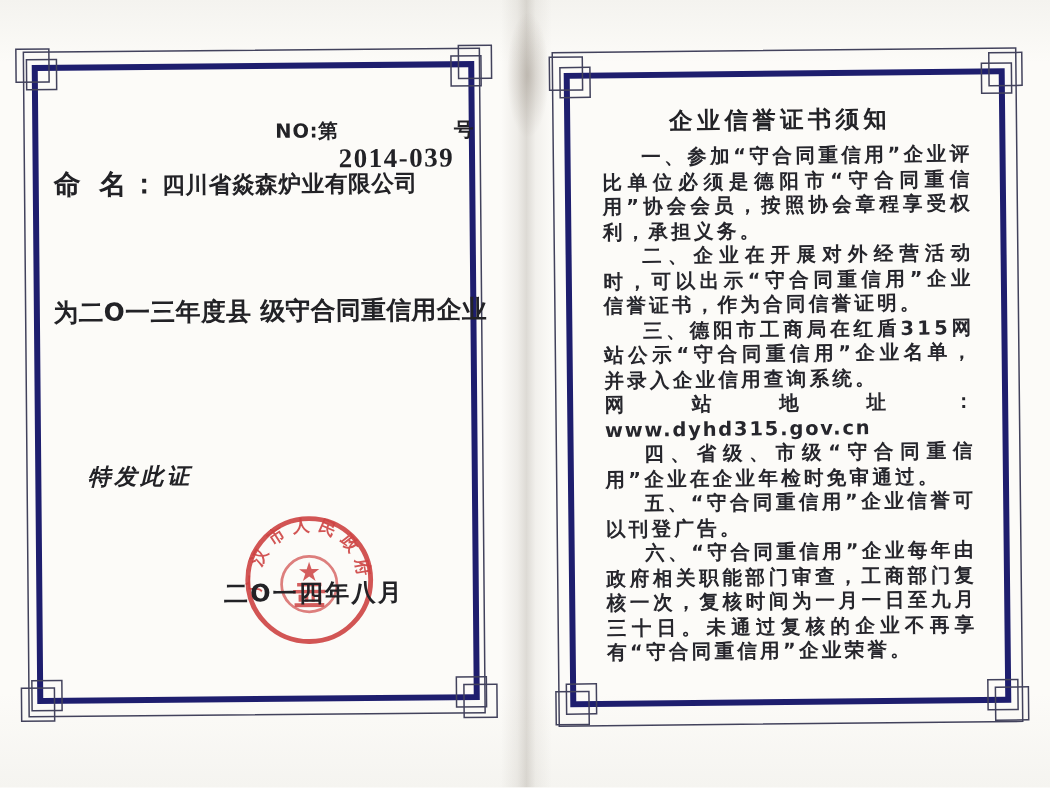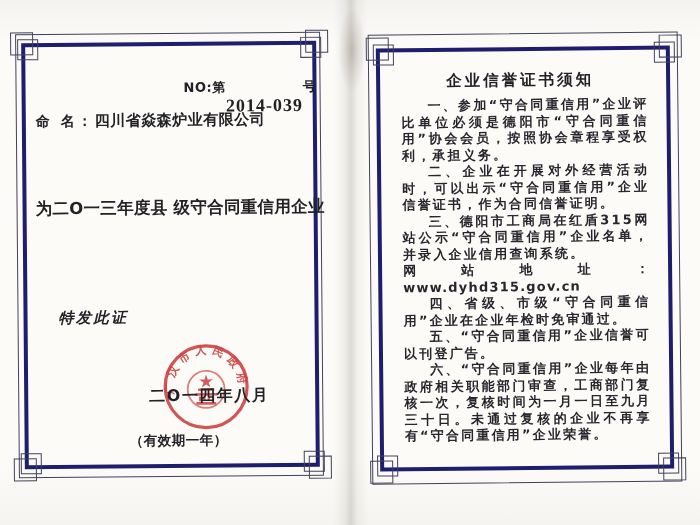--- a/index.html
+++ b/index.html
@@ -34,21 +34,21 @@
   .page-left  .corner.br{right:8px;bottom:6px;}
   .page-right .corner.tl{left:0px;top:8px;}
   .page-right .corner.tr{right:6px;top:8px;}
   .page-right .corner.bl{left:0px;bottom:8px;}
   .page-right .corner.br{right:6px;bottom:8px;}
 
   
   .serial{position:absolute;left:177px;top:52px;font-size:13px;font-weight:700;letter-spacing:.5px;white-space:nowrap;}
   .serial .num{font-family:"Liberation Serif","DejaVu Serif",serif;font-size:18px;position:relative;top:20px;letter-spacing:1px;}
   .name-line{position:absolute;left:29px;top:86px;white-space:nowrap;}
-  .name-line .label{font-size:14px;font-weight:700;letter-spacing:3px;margin-top:45px;}
+  .name-line .label{font-size:18px;font-weight:700;letter-spacing:3px;margin-top:45px;}
   .name-line .company{font-size:15px;font-weight:700;letter-spacing:.5px;}
   .award{position:absolute;left:28px;top:173px;font-size:16.5px;font-weight:700;letter-spacing:.3px;white-space:nowrap;}
   .issue{position:absolute;left:50px;top:284px;font-size:15px;font-weight:700;letter-spacing:2.5px;font-style:italic;}
   .date-line{position:absolute;left:140px;top:362px;font-size:16px;font-weight:700;letter-spacing:1.5px;z-index:3;white-space:nowrap;}
   .validity{position:absolute;left:120px;top:408px;font-size:13.5px;font-weight:700;letter-spacing:.5px;}
 
   .seal{position:absolute;left:152px;top:318px;width:90px;height:90px;z-index:2;mix-blend-mode:multiply;opacity:.92;}
 
   
   .notice-title{position:absolute;left:0;right:14px;top:42px;text-align:center;font-size:15.5px;font-weight:700;letter-spacing:3px;}
@@ -95,21 +95,20 @@
       <rect x="38" y="57.2" width="24" height="2.6"></rect>
       <rect x="42" y="60.8" width="2.4" height="5.2"></rect>
       <rect x="46.8" y="60.8" width="2.4" height="5.2"></rect>
       <rect x="51.6" y="60.8" width="2.4" height="5.2"></rect>
       <rect x="56.4" y="60.8" width="2.4" height="5.2"></rect>
       <rect x="39" y="67" width="22" height="3"></rect>
     </g>
   </svg>
 
   <div class="date-line">二O一四年八月</div>
-  <div class="validity">（有效期一年）</div>
 </div>
 
 <div class="page page-right">
   <div class="frame-thin"></div>
   <div class="frame-navy"></div>
   <div class="corner tl"></div>
   <div class="corner tr"></div>
   <div class="corner bl"></div>
   <div class="corner br"></div>
 

